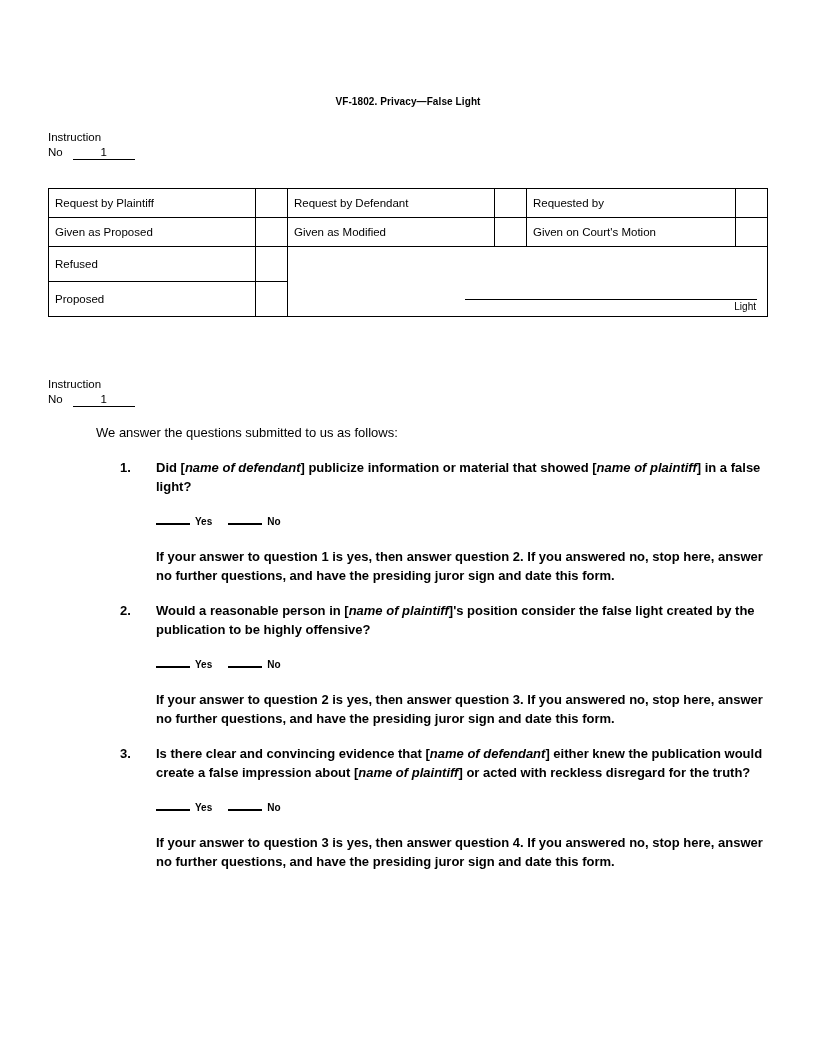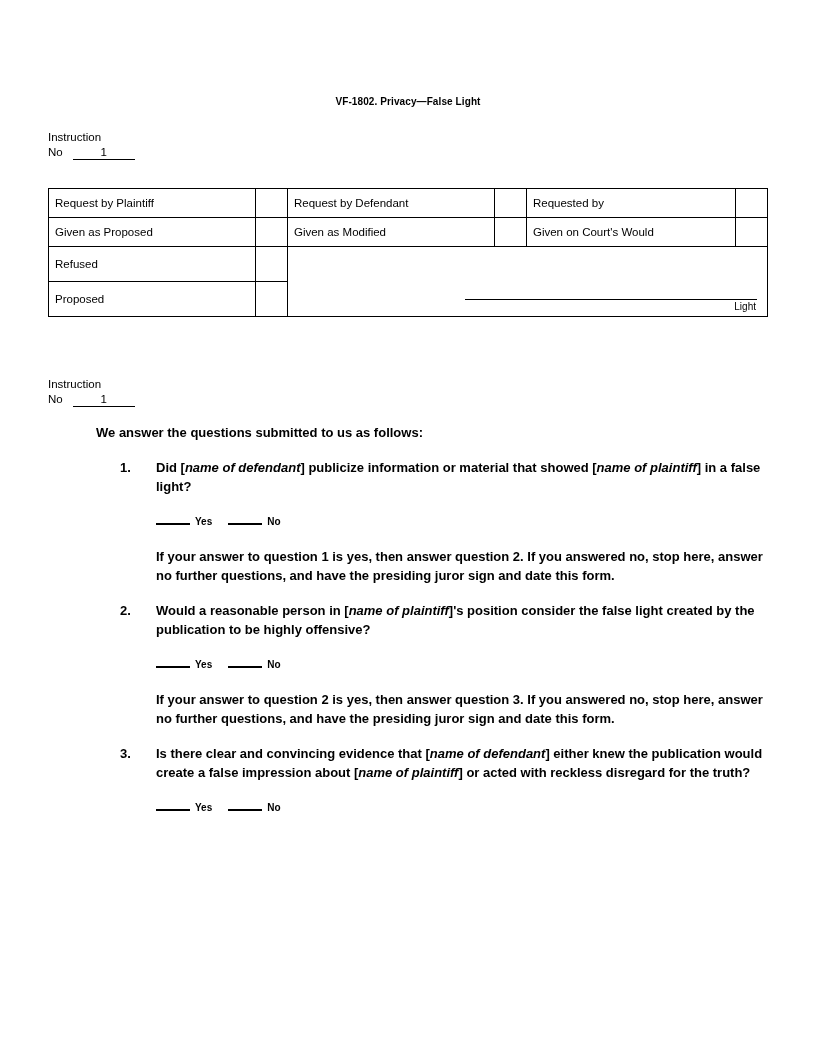--- a/index.html
+++ b/index.html
@@ -125,21 +125,21 @@
   .verdict-body {
     position: absolute;
     left: 0;
     top: 424px;
     width: 816px;
   }
   .intro-line {
     position: relative;
     margin-left: 96px;
     font-size: 13px;
-    font-weight: bold;
+    font-weight: normal;
     line-height: 18px;
   }
 
   .q-item {
     position: relative;
     margin-left: 120px;
     margin-right: 48px;
     padding-left: 36px;
     margin-top: 16px;
   }
@@ -214,21 +214,21 @@
         <td>Request by Defendant</td>
         <td></td>
         <td>Requested by</td>
         <td></td>
       </tr>
       <tr>
         <td>Given as Proposed</td>
         <td></td>
         <td>Given as Modified</td>
         <td></td>
-        <td>Given on Court's Would</td>
+        <td>Given on Court's Motion</td>
         <td></td>
       </tr>
       <tr>
         <td class="row-tall">Refused</td>
         <td class="row-tall"></td>
         <td class="merged-area" colspan="4" rowspan="2">
           <span class="judge-wrap">
             <span class="judge-line"></span>
             <span class="judge-label">Light</span>
           </span>
@@ -260,17 +260,18 @@
         <div class="q-item">
           <div class="q-num">2.</div>
           <div class="q-text"><span>Would a reasonable person in [</span><i>name of plaintiff</i><span>]'s position consider the false light created by the publication to be highly offensive?</span></div>
           <div class="answer-row"><span class="blank"></span><span>Yes</span><span class="ans-gap"></span><span class="blank"></span><span>No</span></div>
           <div class="directive">If your answer to question 2 is yes, then answer question 3. If you answered no, stop here, answer no further questions, and have the presiding juror sign and date this form.</div>
         </div>
         <div class="q-item">
           <div class="q-num">3.</div>
           <div class="q-text"><span>Is there clear and convincing evidence that [</span><i>name of defendant</i><span>] either knew the publication would create a false impression about [</span><i>name of plaintiff</i><span>] or acted with reckless disregard for the truth?</span></div>
           <div class="answer-row"><span class="blank"></span><span>Yes</span><span class="ans-gap"></span><span class="blank"></span><span>No</span></div>
+          <div class="directive">If your answer to question 3 is yes, then answer question 4. If you answered no, stop here, answer no further questions, and have the presiding juror sign and date this form.</div>
         </div>
       </div>
   </div>
 
 </div>
 
 </body></html>

